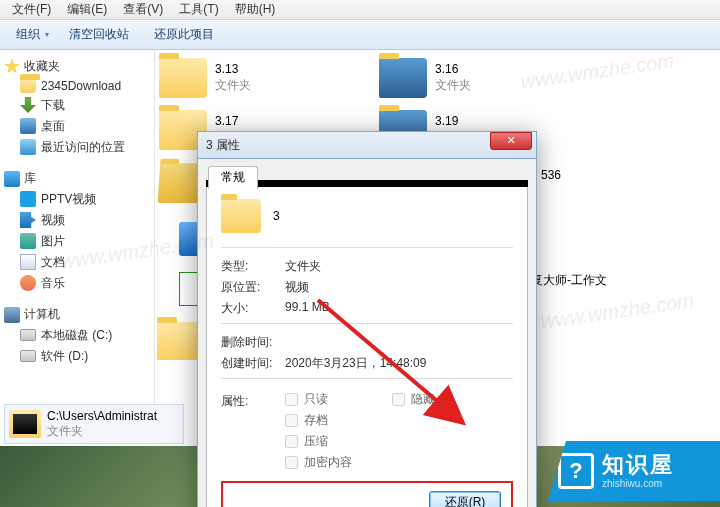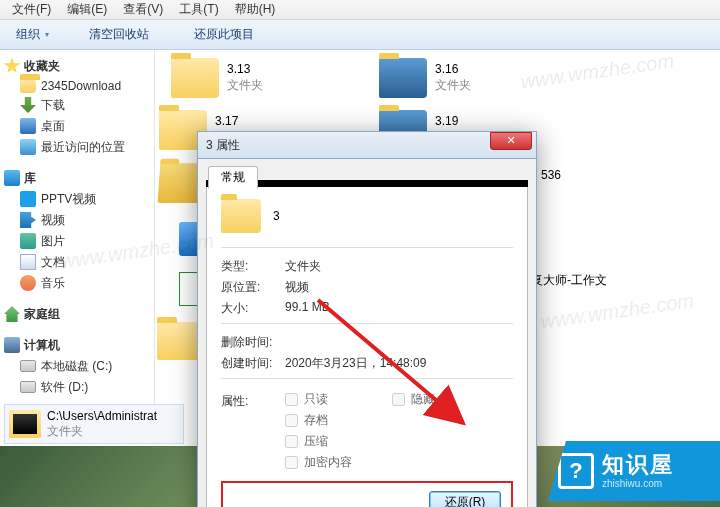--- a/index.html
+++ b/index.html
@@ -3,30 +3,30 @@
 <meta charset="utf-8">
 <style>
 * { margin: 0; padding: 0; box-sizing: border-box; font-family: "Microsoft YaHei", "SimSun", Tahoma, sans-serif; font-size: 12px; }
 body { width: 720px; height: 507px; background: #fff; overflow: hidden; position: relative; }
 
 
 .menubar { height: 20px; background: linear-gradient(#f7f7f7,#ececec); border-bottom: 1px solid #d4d4d4; display: flex; align-items: center; padding-left: 4px; }
 .menubar span { padding: 2px 8px; color: #333; }
 
 
-.toolbar { height: 30px; background: linear-gradient(#f1f6fb,#dde9f7); border-bottom: 1px solid #b8cde2; display: flex; align-items: center; padding-left: 6px; gap: 20px; }
+.toolbar { height: 30px; background: linear-gradient(#f1f6fb,#dde9f7); border-bottom: 1px solid #b8cde2; display: flex; align-items: center; padding-left: 6px; }
 .toolbar .btn { padding: 3px 10px; color: #1a3e6e; display: flex; align-items: center; gap: 3px; }
 .toolbar .btn:after { content: "▾"; font-size: 8px; color: #5a7da8; margin-left: 2px; }
 .toolbar .btn.nodrop:after { content: ""; }
 
 
 .main { display: flex; height: 380px; }
 .sidebar { width: 155px; background: #fff; border-right: 1px solid #e5e5e5; padding: 6px 4px; overflow: hidden; }
 .side-group { margin-bottom: 10px; }
-.side-head { display: flex; gap: 4px; font-weight: bold; color: #333; padding: 2px 0; }
+.side-head { display: flex; align-items: center; gap: 4px; font-weight: normal; color: #333; padding: 2px 0; }
 .side-item { display: flex; align-items: flex-start; gap: 5px; padding: 2px 0 2px 16px; color: #333; }
 .ico { width: 16px; height: 16px; display: inline-block; flex-shrink: 0; }
 .star { background: radial-gradient(circle at 50% 40%, #ffd658 50%, #e0a000 55%, transparent 56%); clip-path: polygon(50% 0,61% 35%,98% 35%,68% 57%,79% 91%,50% 70%,21% 91%,32% 57%,2% 35%,39% 35%); background-color:#ffcf3a; }
 .dl { background: linear-gradient(#6ab04c,#4a8a2a); clip-path: polygon(30% 0,70% 0,70% 50%,100% 50%,50% 100%,0 50%,30% 50%); }
 .desk { background: linear-gradient(#7db9e8,#2a6db3); border-radius: 2px; }
 .recent { background: linear-gradient(#8fd3f4,#3a8fd4); border-radius: 2px; }
 .lib { background: linear-gradient(#5bb8f0,#1e7fc9); border-radius: 2px; }
 .pptv { background: #1da1e6; border-radius: 2px; }
 .vid { background: linear-gradient(#4aa3df,#1a6fb5); clip-path: polygon(0 0,70% 0,70% 30%,100% 50%,70% 70%,70% 100%,0 100%); }
 .img { background: linear-gradient(#66c2a5,#2a9d8f); border-radius: 2px; }
@@ -154,42 +154,36 @@
           <span class="ico doc"></span>
           <span>文档</span>
         </div>
       <div class="side-item">
           <span class="ico music"></span>
           <span>音乐</span>
         </div>
     </div>
     <div class="side-group">
       <div class="side-head">
-          <span class="ico home"></span>
-          <span>家庭组</span>
-        </div>
-    </div>
-    <div class="side-group">
-      <div class="side-head">
           <span class="ico comp"></span>
           <span>计算机</span>
         </div>
       <div class="side-item">
           <span class="ico hdd"></span>
           <span>本地磁盘 (C:)</span>
         </div>
       <div class="side-item">
           <span class="ico hdd"></span>
           <span>软件 (D:)</span>
         </div>
     </div>
   </div>
 
   <div class="files">
-    <div class="file-item" style="left:12px;top:4px">
+    <div class="file-item" style="left:0;top:4px">
       <div class="fold-big"></div>
       <div class="file-txt">
           <div>3.13</div>
           <div class="sub">文件夹</div>
         </div>
     </div>
     <div class="file-item" style="left:220px;top:4px">
       <div class="fold-big vid-thumb"></div>
       <div class="file-txt">
           <div>3.16</div>

